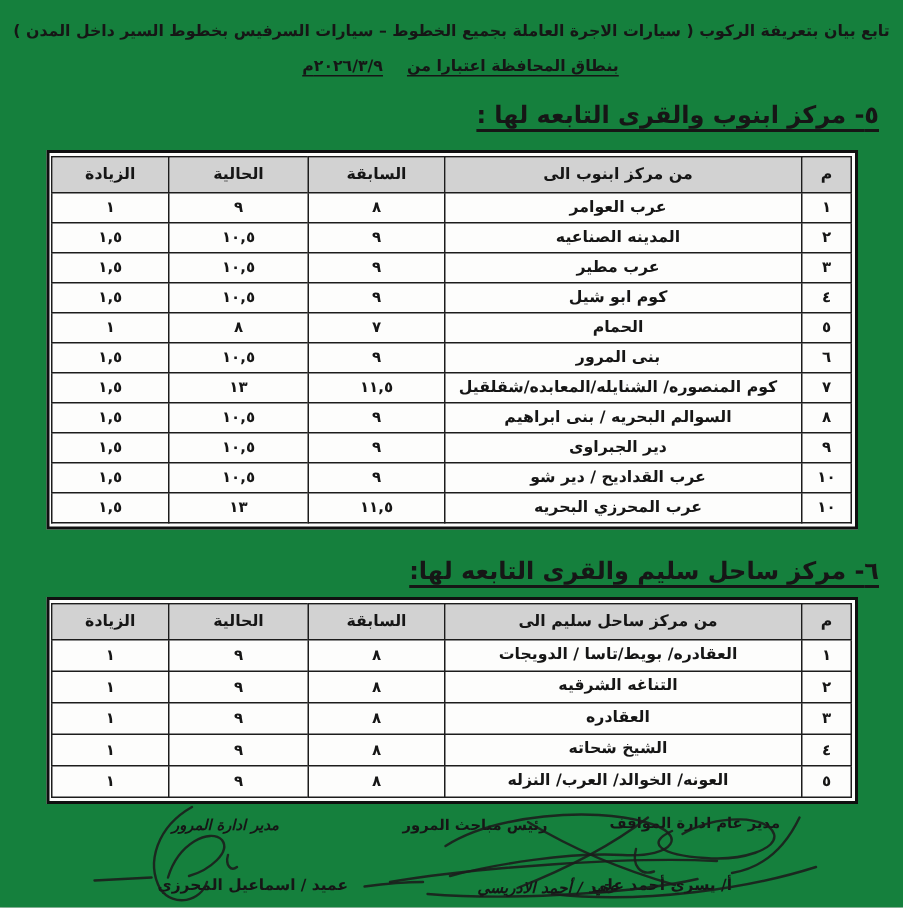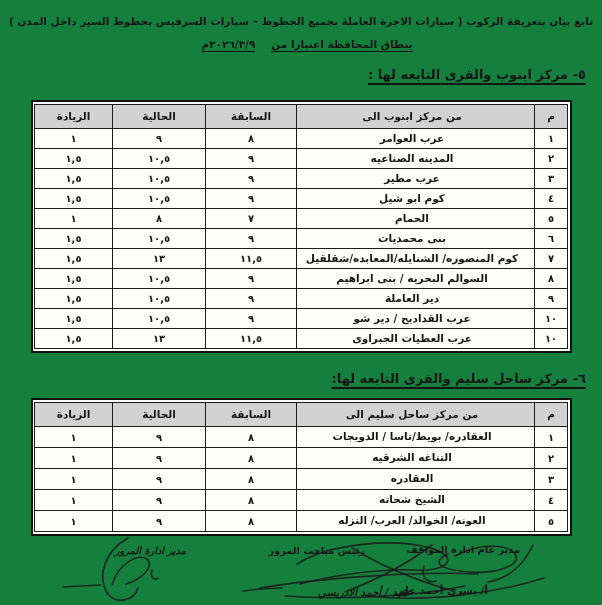--- a/index.html
+++ b/index.html
@@ -7,21 +7,21 @@
     position:relative;width:602px;height:605px;background:#15803d;
     font-family:"DejaVu Sans","Liberation Sans",sans-serif;
     font-weight:700;color:#161616;direction:rtl;overflow:hidden;
     box-shadow:0 0 4px rgba(0,0,0,.25);
   }
   .abs{position:absolute;}
   .hdr1{top:15px;left:8px;right:8px;text-align:center;font-size:10.5px;line-height:1.25;}
   .hdr2{top:38px;left:12px;right:0;text-align:center;font-size:10.5px;
         text-decoration:underline;text-decoration-thickness:1.4px;text-underline-offset:3px;}
   .hdr2 .date{margin-right:16px;display:inline;}
-  .sec{font-size:13px;text-decoration:underline;text-decoration-thickness:1.6px;text-underline-offset:4px;}
+  .sec{font-size:16px;text-decoration:underline;text-decoration-thickness:1.6px;text-underline-offset:4px;}
   .sec5{top:67px;right:16px;}
   .sec6{top:371px;right:16px;}
   .twrap{border:2.2px solid #101010;padding:2px;background:#fdfdfc;right:30px;width:533px;}
   .t1{top:100px;}
   .t2{top:398px;}
   table{width:100%;border-collapse:collapse;table-layout:fixed;direction:rtl;}
   th,td{border:1.4px solid #1c1c1c;padding:0;vertical-align:middle;line-height:1.1;overflow:hidden;white-space:nowrap;}
   thead th{background:#d2d2d2;font-size:10.5px;height:23px;text-align:center;}
   td{font-size:10px;text-align:center;}
   .t1 td{height:19px;}
@@ -104,21 +104,21 @@
           <tr>
             <td>٥</td>
             <td class="dest">الحمام</td>
             <td>٧</td>
             <td>٨</td>
             <td>١</td>
           </tr>
 
           <tr>
             <td>٦</td>
-            <td class="dest">بنى محمديات</td>
+            <td class="dest">بنى المرور</td>
             <td>٩</td>
             <td>١٠,٥</td>
             <td>١,٥</td>
           </tr>
 
           <tr>
             <td>٧</td>
             <td class="dest">كوم المنصوره/ الشنايله/المعابده/شقلقيل</td>
             <td>١١,٥</td>
             <td>١٣</td>
@@ -128,37 +128,37 @@
           <tr>
             <td>٨</td>
             <td class="dest">السوالم البحريه / بنى ابراهيم</td>
             <td>٩</td>
             <td>١٠,٥</td>
             <td>١,٥</td>
           </tr>
 
           <tr>
             <td>٩</td>
-            <td class="dest">دير العاملة</td>
+            <td class="dest">دير الجبراوى</td>
             <td>٩</td>
             <td>١٠,٥</td>
             <td>١,٥</td>
           </tr>
 
           <tr>
             <td>١٠</td>
             <td class="dest">عرب القداديح / دير شو</td>
             <td>٩</td>
             <td>١٠,٥</td>
             <td>١,٥</td>
           </tr>
 
           <tr>
             <td>١٠</td>
-            <td class="dest">عرب العطيات الجبراوى</td>
+            <td class="dest">عرب المحرزي البحريه</td>
             <td>١١,٥</td>
             <td>١٣</td>
             <td>١,٥</td>
           </tr>
         </tbody>
     </table>
   </div>
 
   <div class="abs sec sec6">٦- مركز ساحل سليم والقرى التابعه لها:</div>
 
@@ -224,20 +224,21 @@
         </tbody>
     </table>
   </div>
 
   <span class="abs sig-title st1">مدير عام ادارة المواقف</span>
   <span class="abs sig-title st2">رئيس مباحث المرور</span>
   <span class="abs sig-title st3">مدير ادارة المرور</span>
 
   <span class="abs sig-name sn1">أ/ يسري أحمد علي</span>
   <span class="abs sig-name sn2">عقيد / أحمد الادريسي</span>
+  <span class="abs sig-name sn3">عميد / اسماعيل المحرزي</span>
 
   <svg class="abs scribbles" width="602" height="605" viewBox="0 0 602 605" xmlns="http://www.w3.org/2000/svg">
 
     <path d="M533,545 C522,568 506,579 488,582"></path>
     <path d="M455,556 C480,542 512,544 516,556 C519,566 495,574 470,572 C440,570 430,562 448,554"></path>
     <path d="M368,596 C430,603 500,592 544,578"></path>
     <path d="M424,566 C421,577 427,584 436,581"></path>
 
     <path d="M297,564 C330,543 395,538 430,548 C460,556 450,572 415,570 C380,568 330,576 300,584"></path>
     <path d="M432,545 C410,562 378,579 345,592"></path>

